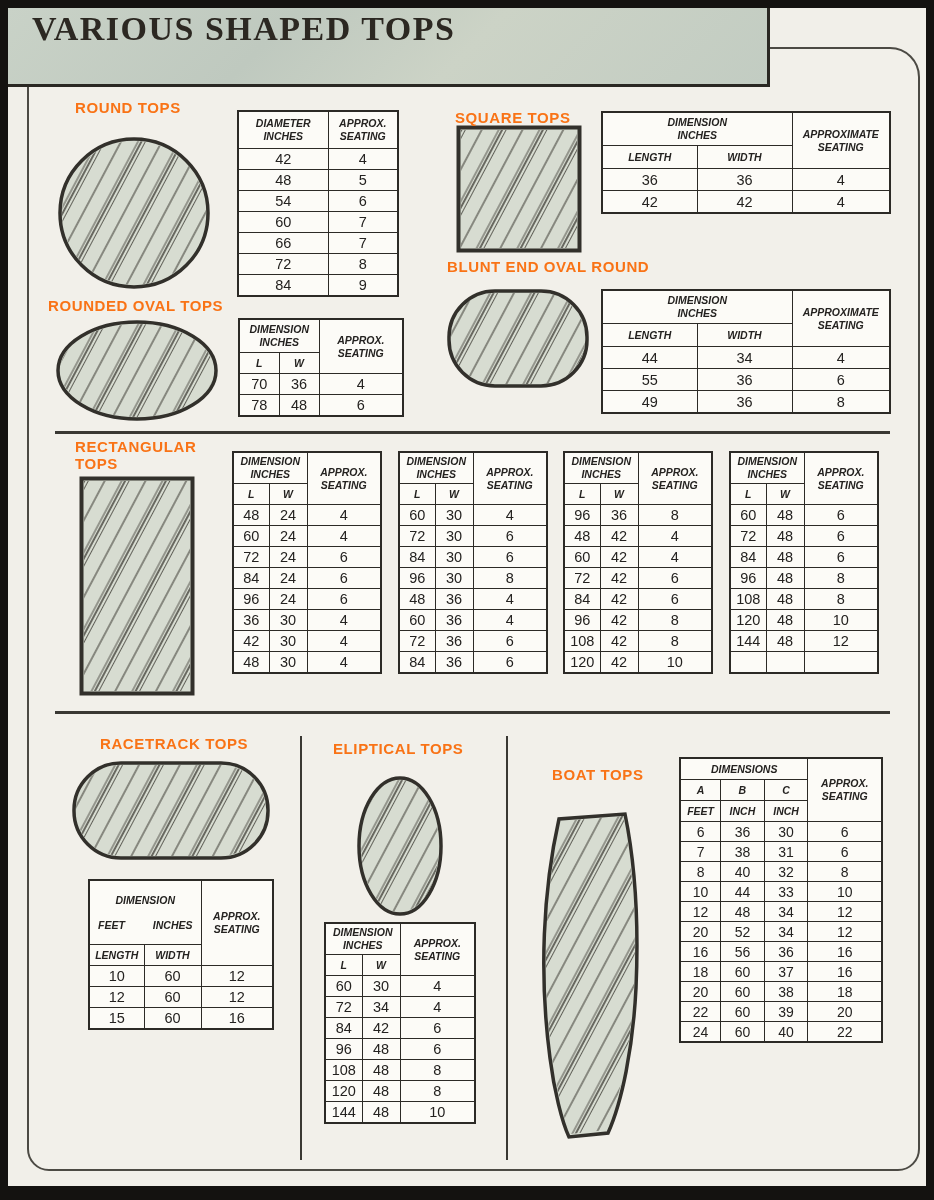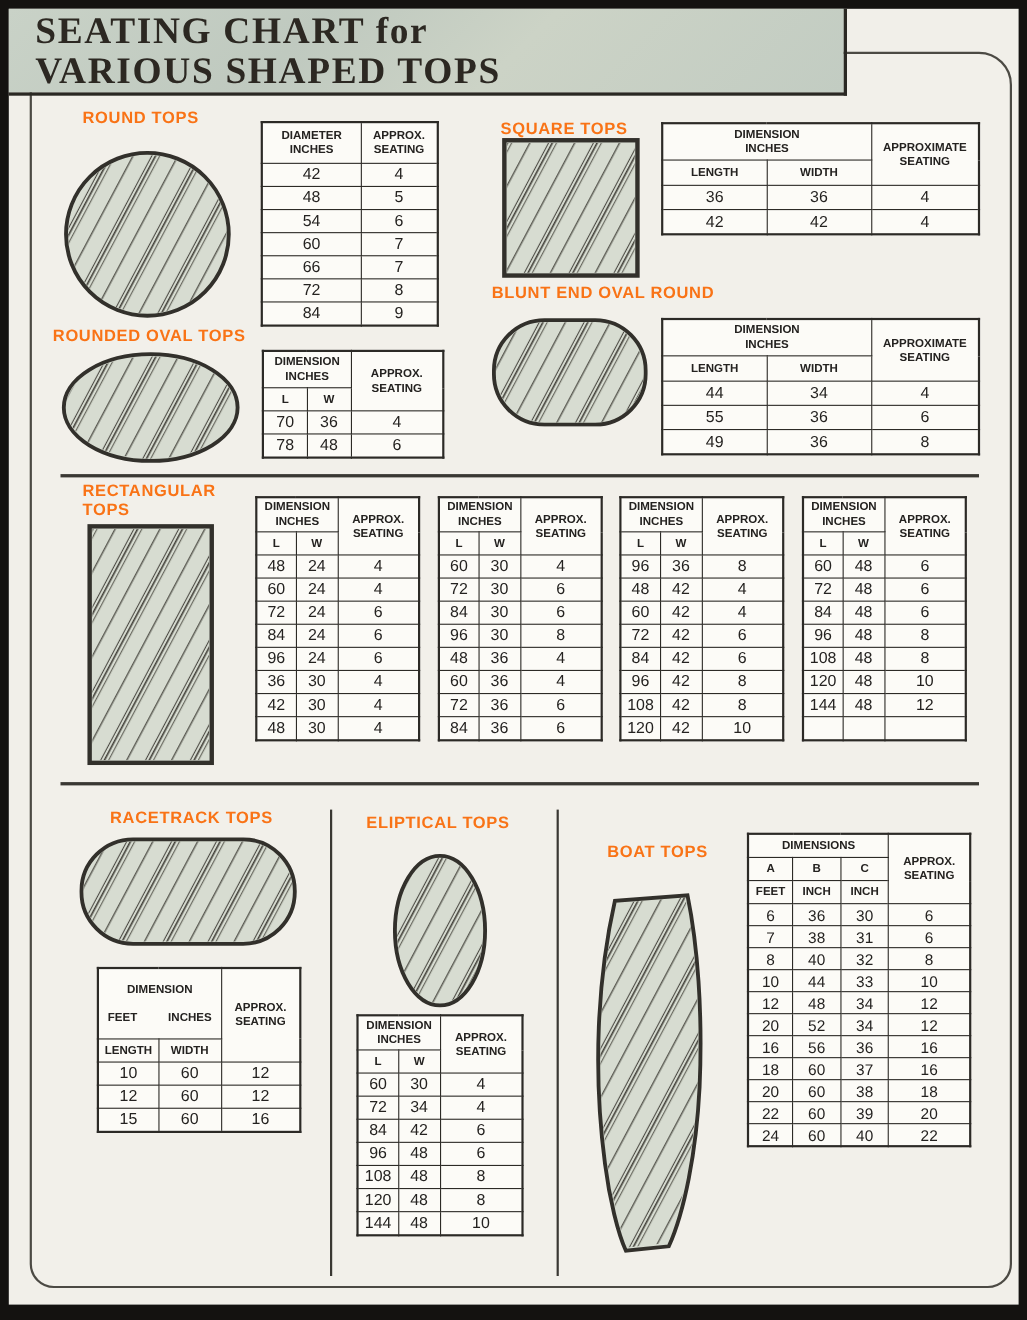--- a/index.html
+++ b/index.html
@@ -13,42 +13,41 @@
           border-right:3px solid #2a2823;border-bottom:3px solid #2a2823;box-sizing:border-box;}
   .title{margin:3px 0 0 24px;font-family:"Liberation Serif",serif;font-weight:bold;
          font-size:34px;line-height:1.05;letter-spacing:1.5px;color:#2c2822;}
   .h{position:absolute;font-weight:bold;font-size:15px;letter-spacing:.6px;color:#f97316;
      white-space:pre-line;line-height:1.15;z-index:3;}
   .shape{position:absolute;z-index:2;}
   .tbl{position:absolute;border-collapse:collapse;background:#fcfbf7;color:#242220;
        table-layout:fixed;z-index:3;border:2.5px solid #2c2a26;}
   .tbl th,.tbl td{border:1.6px solid #2c2a26;text-align:center;vertical-align:middle;
        padding:0;overflow:hidden;}
-  .tbl th{font-size:10.5px;line-height:1.2;white-space:pre-line;font-weight:bold;}
+  .tbl th{font-size:10.5px;line-height:1.2;white-space:pre-line;font-weight:bold;font-style:italic;}
   .tbl td{font-size:14.5px;}
   .t-round td{height:20px}.t-round th{height:36px}
   .t-sq th.thA{height:32px}.t-sq tr.sub th{height:22px}.t-sq td{height:21px}
   .t-ro th.thA{height:32px}.t-ro tr.sub th{height:20px}.t-ro td{height:20px}
   .t-rect th.thA{height:30px}.t-rect tr.sub th{height:20px}.t-rect td{height:20px}
   .t-race th.thA{height:38px}.t-race tr.sub th{height:20px}.t-race td{height:20px}
   .t-boat th{height:20px}.t-boat td{height:19px;font-size:14px}
   .spread{display:flex;justify-content:space-between;padding:0 8px;}
   .divh{position:absolute;height:3px;background:#3a3833;z-index:1;}
   .divv{position:absolute;width:2px;background:#3a3833;z-index:1;}
 </style>
 </head>
 <body>
 
 <div class="stage">
   <div class="paper"></div>
   <div class="card"></div>
 
   <div class="banner">
     <div class="title">
-      <div>SEATING CHART for</div>
       <div>VARIOUS SHAPED TOPS</div>
     </div>
   </div>
 
   <div class="h" style="left:75px;top:99px">ROUND TOPS</div>
 
   <div class="shape" style="left:56px;top:134px">
     <svg width="156" height="158" viewBox="0 0 156 158">
       <defs>
           <pattern id="p1" width="36" height="36" patternUnits="userSpaceOnUse" patternTransform="rotate(28)">

